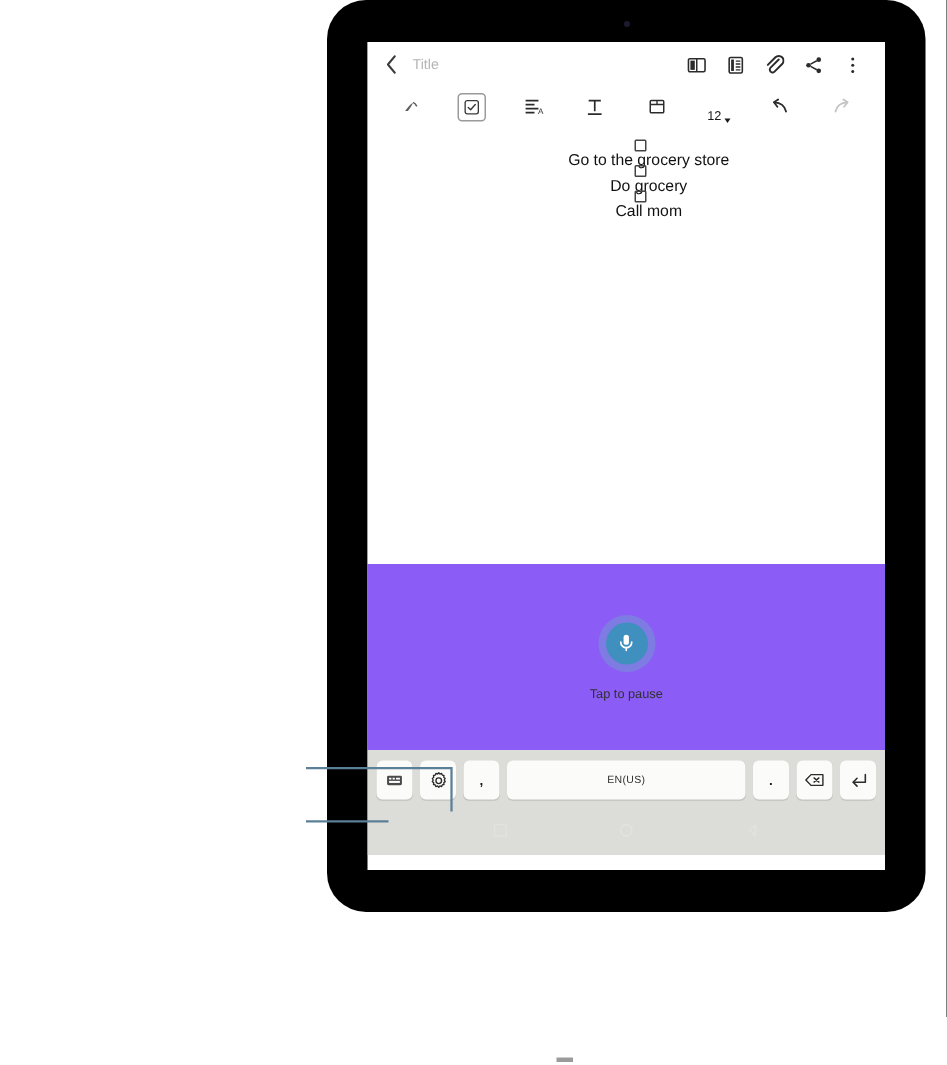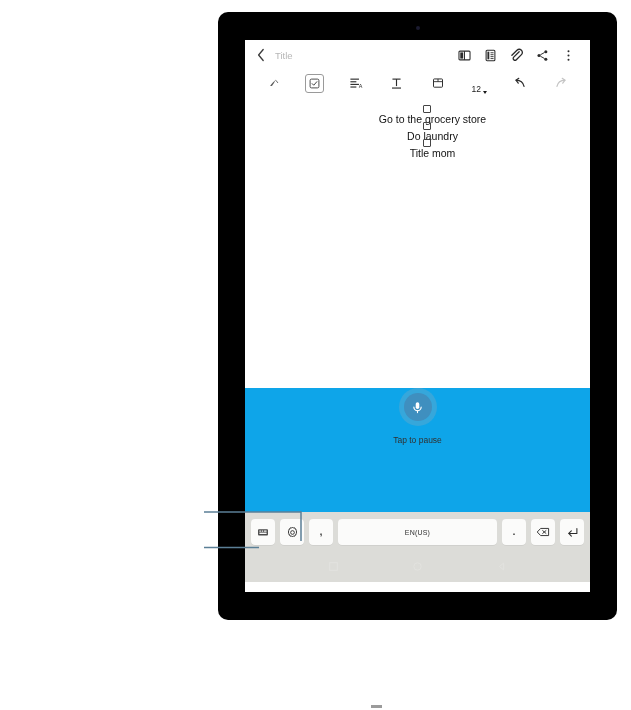--- a/index.html
+++ b/index.html
@@ -12,25 +12,25 @@
     background: #ffffff;
     font-family: "Liberation Sans", sans-serif;
     overflow: hidden;
     position: relative;
   }
 
   
   #tablet-frame {
     position: absolute;
     left: 218px;
-    top: 12px;
+    top: 0;
     width: 399px;
     height: 608px;
     background: #000000;
-    border-radius: 10px;
+    border-radius: 26px;
     box-sizing: border-box;
   }
   #front-camera {
     position: absolute;
     left: 50%;
     top: 14px;
     width: 4px;
     height: 4px;
     margin-left: -2px;
     border-radius: 50%;
@@ -174,25 +174,26 @@
     width: 1.2px;
     height: 12px;
     background: #d03a2e;
     vertical-align: -2px;
     margin-left: 0px;
   }
 
   
   #voice-panel {
     position: relative;
-    background: #0ea5e9;
+    background: #8b5cf6;
     height: 124px;
     display: flex;
     flex-direction: column;
     align-items: center;
+    justify-content: center;
   }
   #mic-button {
     position: relative;
     width: 38px;
     height: 38px;
     border-radius: 50%;
     background: rgba(110, 170, 200, 0.42);
     display: flex;
     align-items: center;
     justify-content: center;
@@ -412,26 +413,26 @@
 
     <div id="note-body">
 
       <div class="checklist-row">
         <span class="checkbox-glyph"></span>
         <span class="checklist-text">Go to the grocery store</span>
       </div>
 
       <div class="checklist-row">
         <span class="checkbox-glyph"></span>
-        <span class="checklist-text">Do laundry</span>
+        <span class="checklist-text">Do grocery</span>
       </div>
 
       <div class="checklist-row">
         <span class="checkbox-glyph"></span>
-        <span class="checklist-text">Title mom</span>
+        <span class="checklist-text">Call mom</span>
         <span class="text-caret"></span>
       </div>
 
     </div>
 
     <div id="voice-panel">
       <div id="mic-button">
         <div id="mic-inner">
           <svg width="15" height="15" viewBox="0 0 16 16">
             <rect x="6.1" y="2.3" width="3.8" height="7.2" rx="1.9" fill="#ffffff"></rect>

